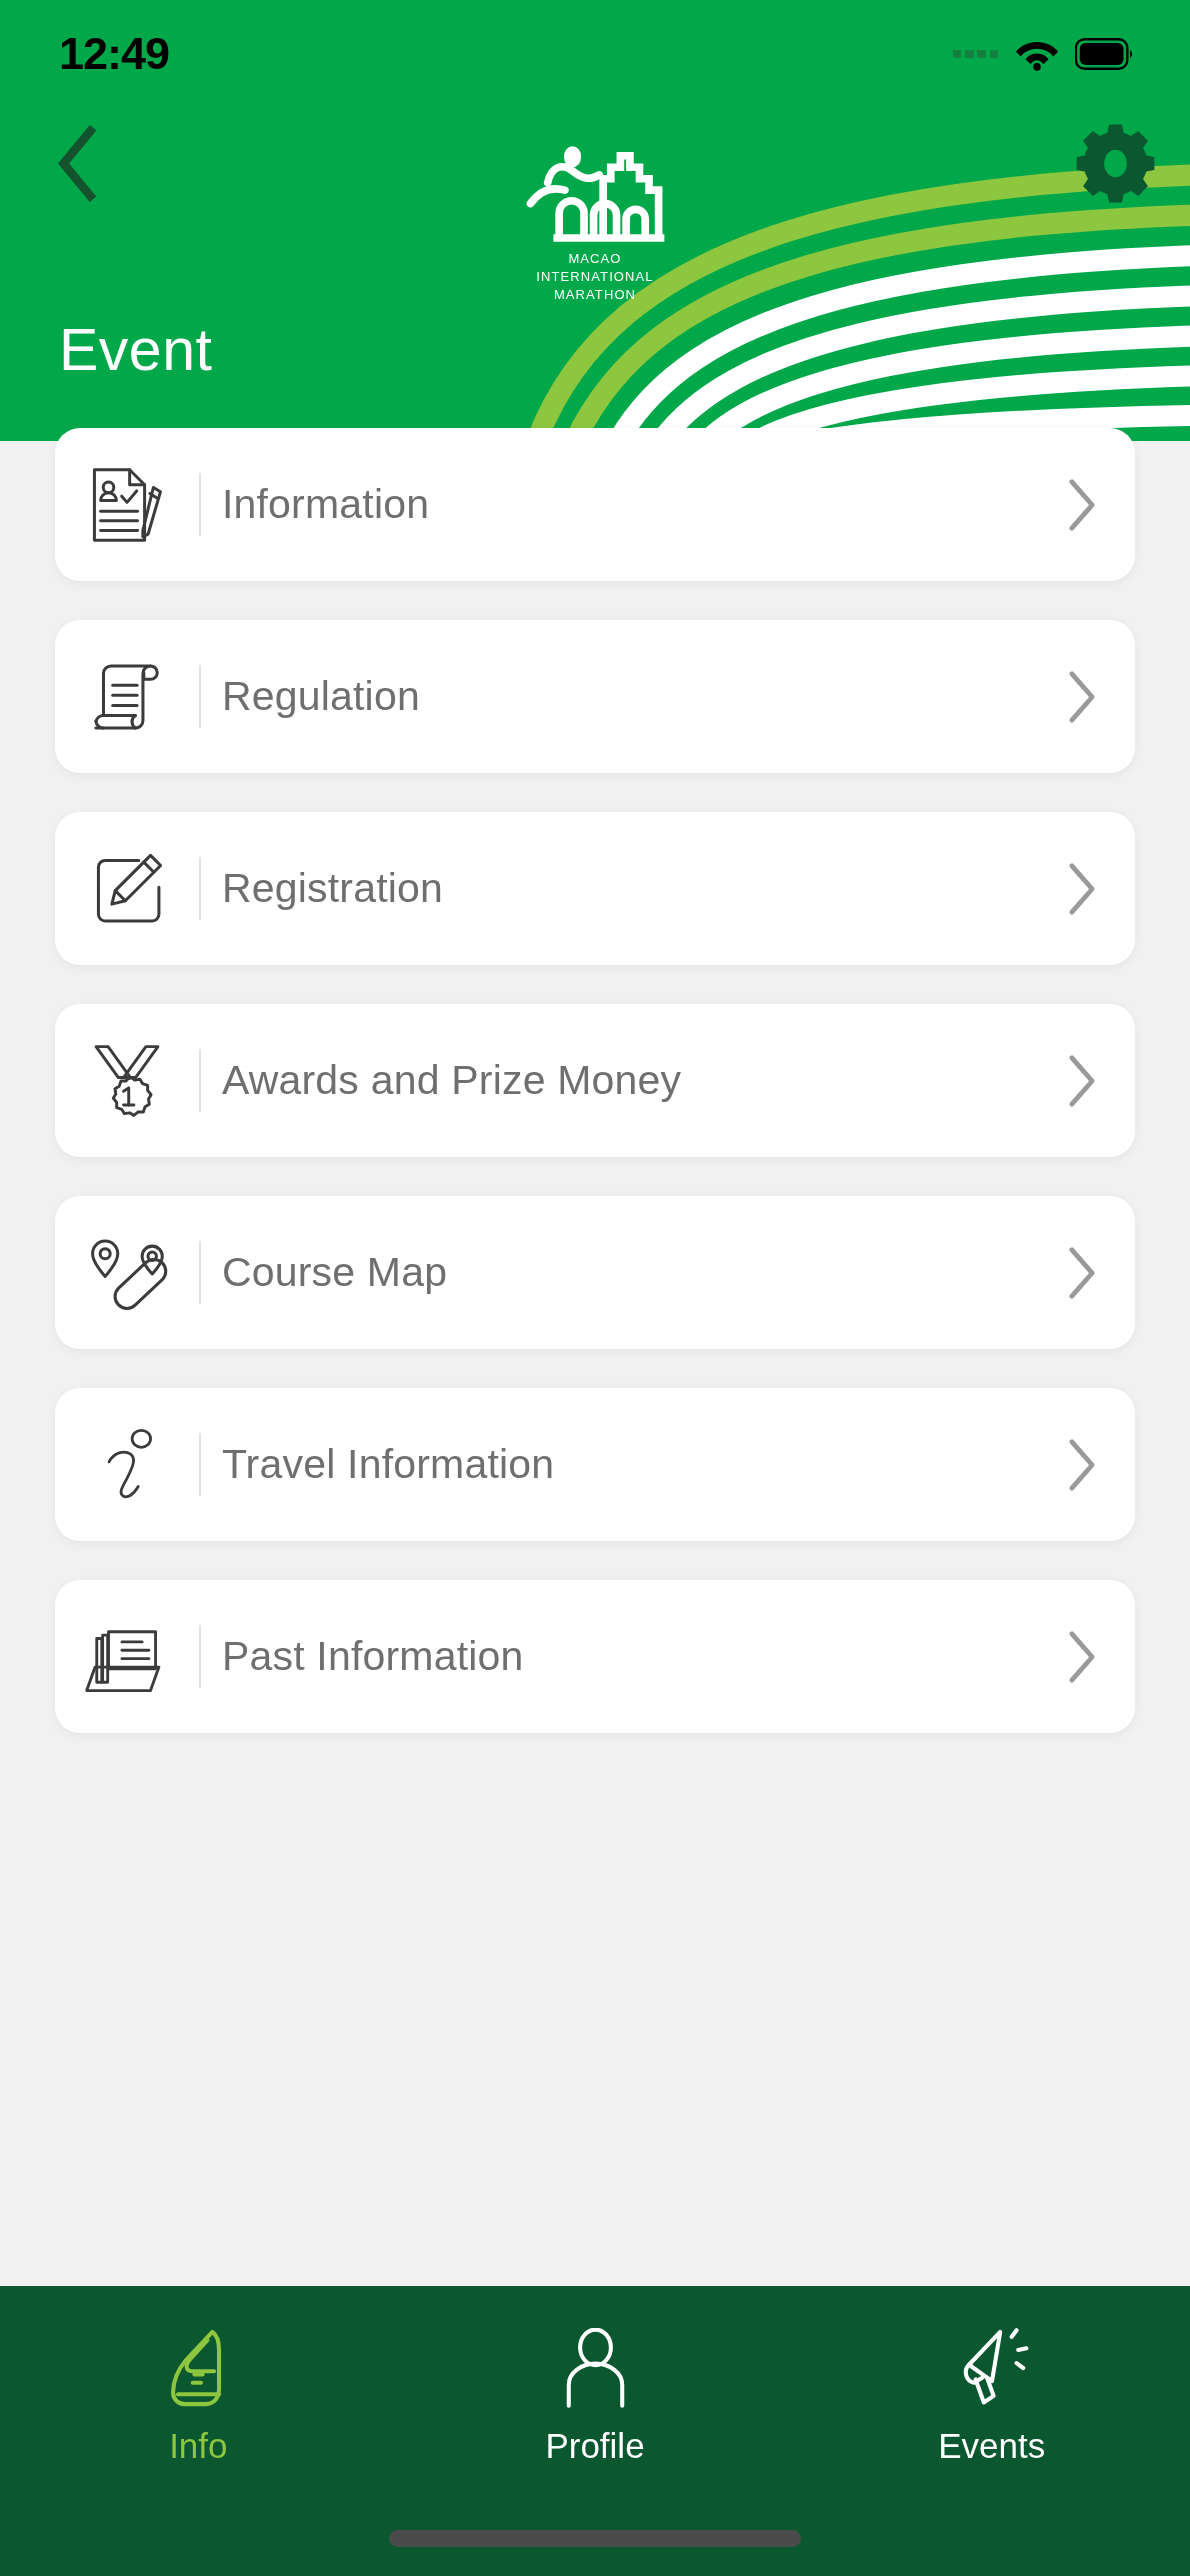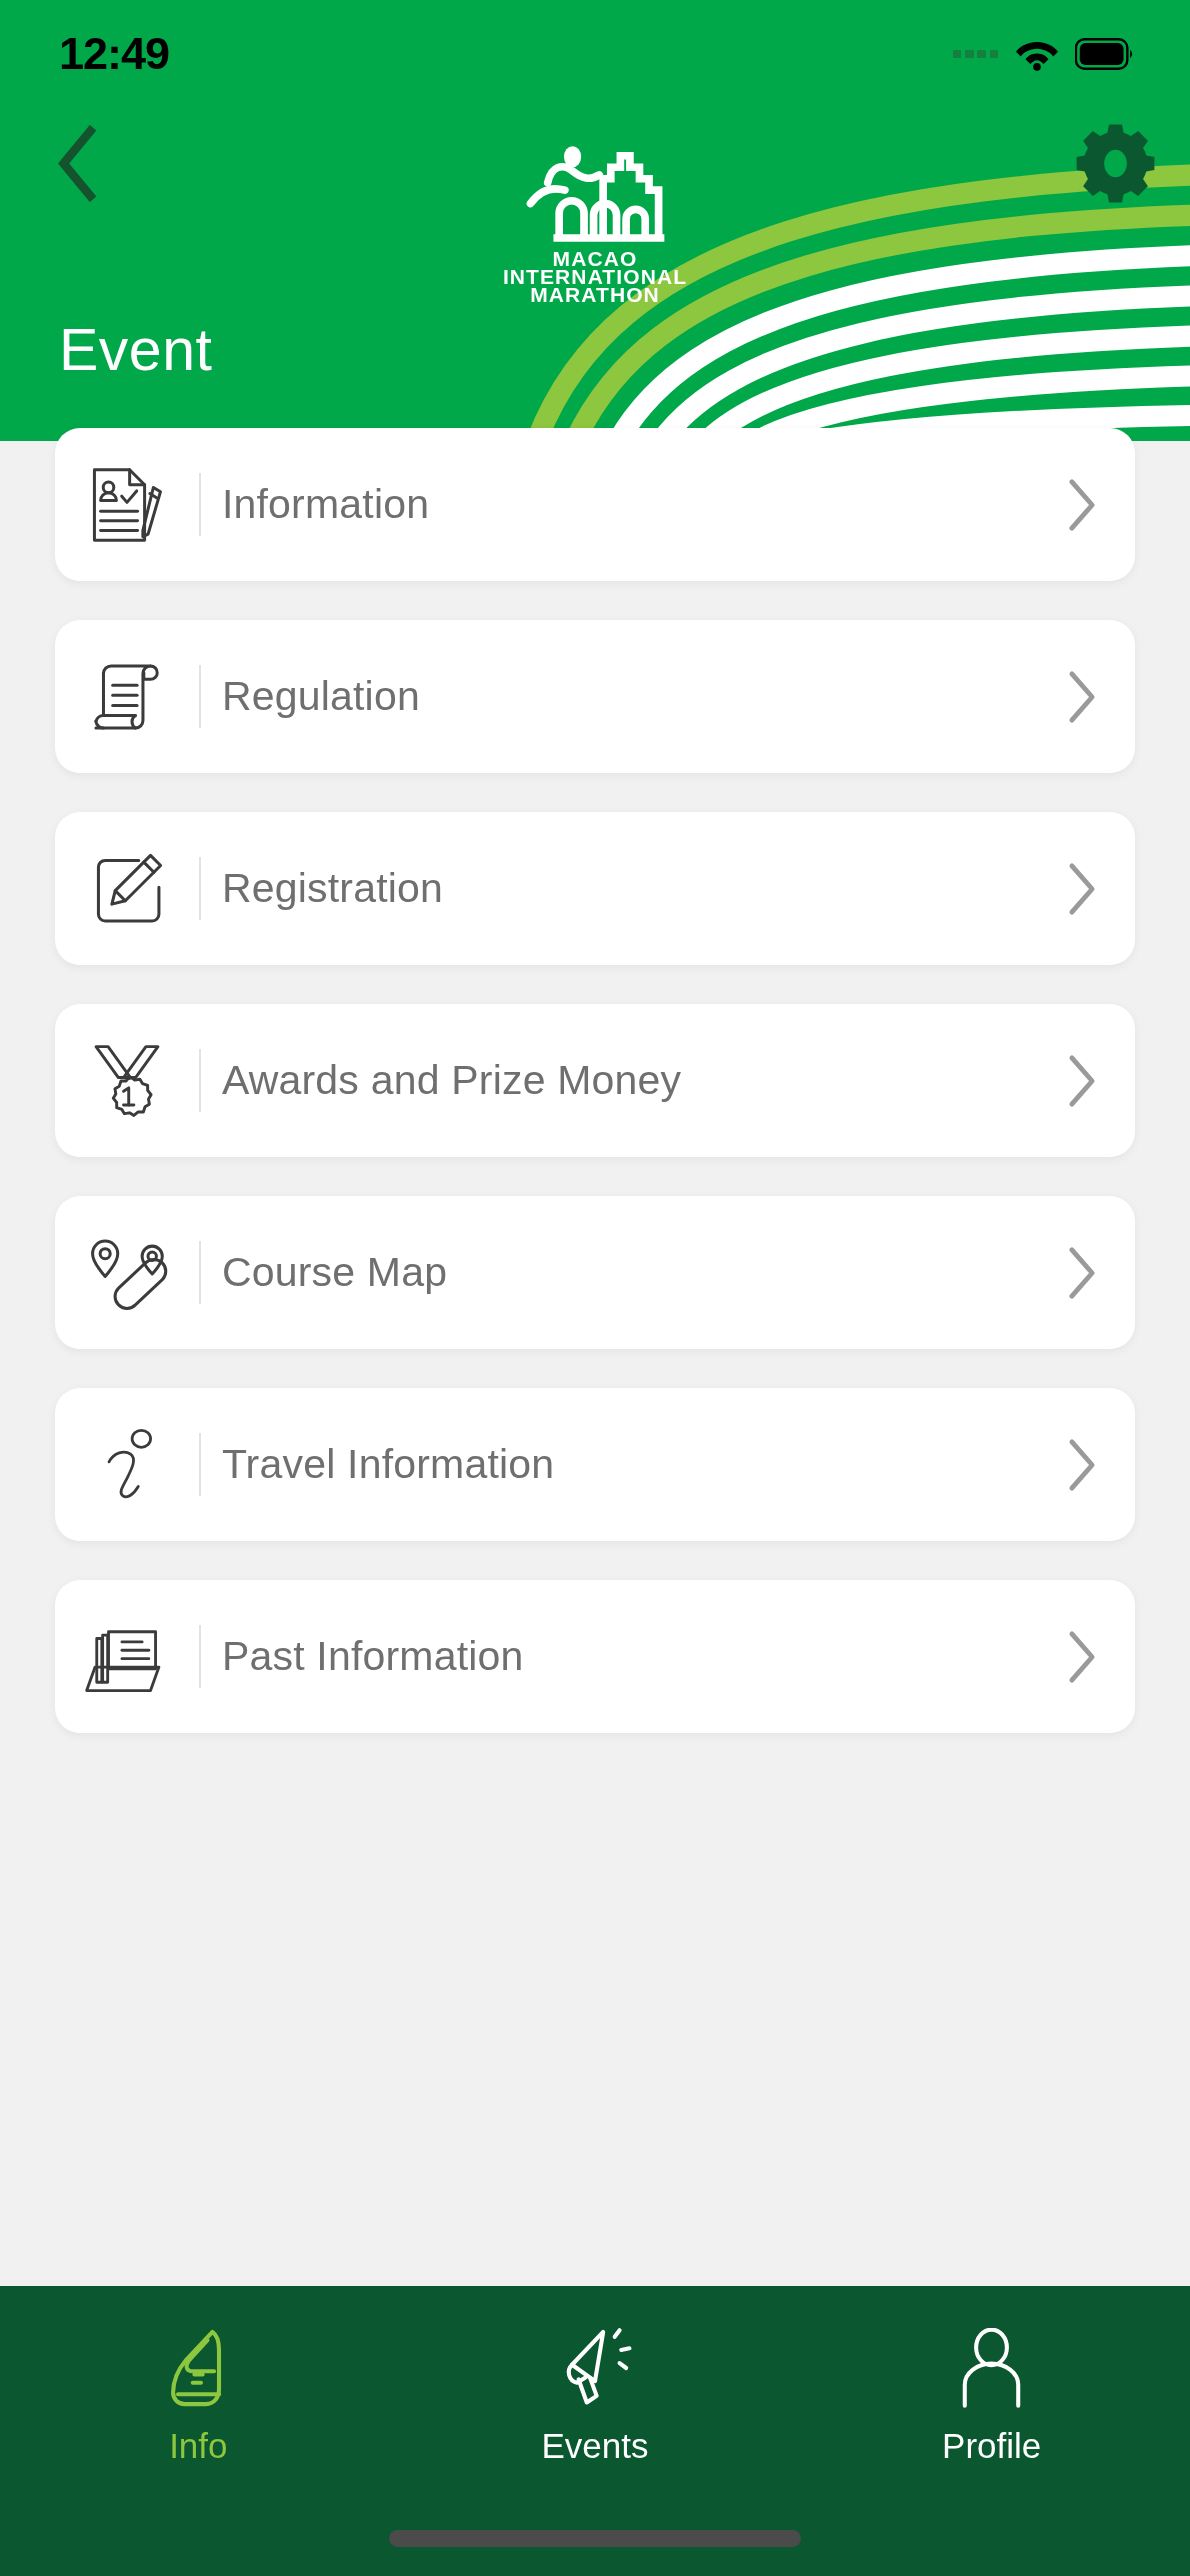--- a/index.html
+++ b/index.html
@@ -42,21 +42,21 @@
     position:absolute; right:29px; top:21px; width:92px; height:92px;
     display:flex; align-items:center; justify-content:center; cursor:pointer;
   }
 
   .brand{
     position:absolute; left:50%; top:144px; transform:translateX(-50%);
     width:220px; text-align:center; z-index:6;
   }
   .brand-mark{ display:block; margin:0 auto; }
   .brand-text{
-    margin-top:4.8px; color:#fff; font-size:21px; font-weight:bold;
+    margin-top:4.8px; color:#fff; font-size:13px; font-weight:normal;
     letter-spacing:1.1px; line-height:18px;
     font-family:"Liberation Sans", sans-serif;
     text-align:center;
   }
 
   .page-title{
     position:absolute; left:59px; top:316px; z-index:6;
     color:#ffffff; font-size:59px; font-weight:400; letter-spacing:0.5px;
   }
 
@@ -359,40 +359,40 @@
             <line x1="38" y1="68" x2="48" y2="68"></line>
             <path d="M20 82 h50"></path>
           </svg>
         </div>
         <div class="tab-label">Info</div>
       </div>
 
 
       <div class="tab">
         <div class="tab-ico">
+          <svg width="75" height="81" viewBox="0 0 90 100" fill="none" stroke="#ffffff" stroke-width="5" stroke-linejoin="round" stroke-linecap="round">
+            <ellipse cx="45" cy="24" rx="19" ry="22"></ellipse>
+            <path d="M12 96 V70 a33 26 0 0 1 66 0 V96"></path>
+          </svg>
+        </div>
+        <div class="tab-label">Profile</div>
+      </div>
+
+      <div class="tab">
+        <div class="tab-ico">
           <svg width="84" height="82" viewBox="0 0 100 100" fill="none" stroke="#ffffff" stroke-width="5" stroke-linejoin="round" stroke-linecap="round">
             <path d="M60 6 L22 46 L50 66 z"></path>
             <path d="M22 46 a13 13 0 0 0 6 22 l10 -6"></path>
             <path d="M30 64 L40 92 L52 84 L44 62"></path>
             <line x1="74" y1="12" x2="80" y2="4"></line>
             <line x1="82" y1="28" x2="92" y2="26"></line>
             <line x1="80" y1="44" x2="88" y2="50"></line>
           </svg>
         </div>
         <div class="tab-label">Events</div>
       </div>
 
-      <div class="tab">
-        <div class="tab-ico">
-          <svg width="75" height="81" viewBox="0 0 90 100" fill="none" stroke="#ffffff" stroke-width="5" stroke-linejoin="round" stroke-linecap="round">
-            <ellipse cx="45" cy="24" rx="19" ry="22"></ellipse>
-            <path d="M12 96 V70 a33 26 0 0 1 66 0 V96"></path>
-          </svg>
-        </div>
-        <div class="tab-label">Profile</div>
-      </div>
-
     </div>
     <div class="home-indicator"></div>
   </div>
 
 </div>
 
 
 </body></html>

